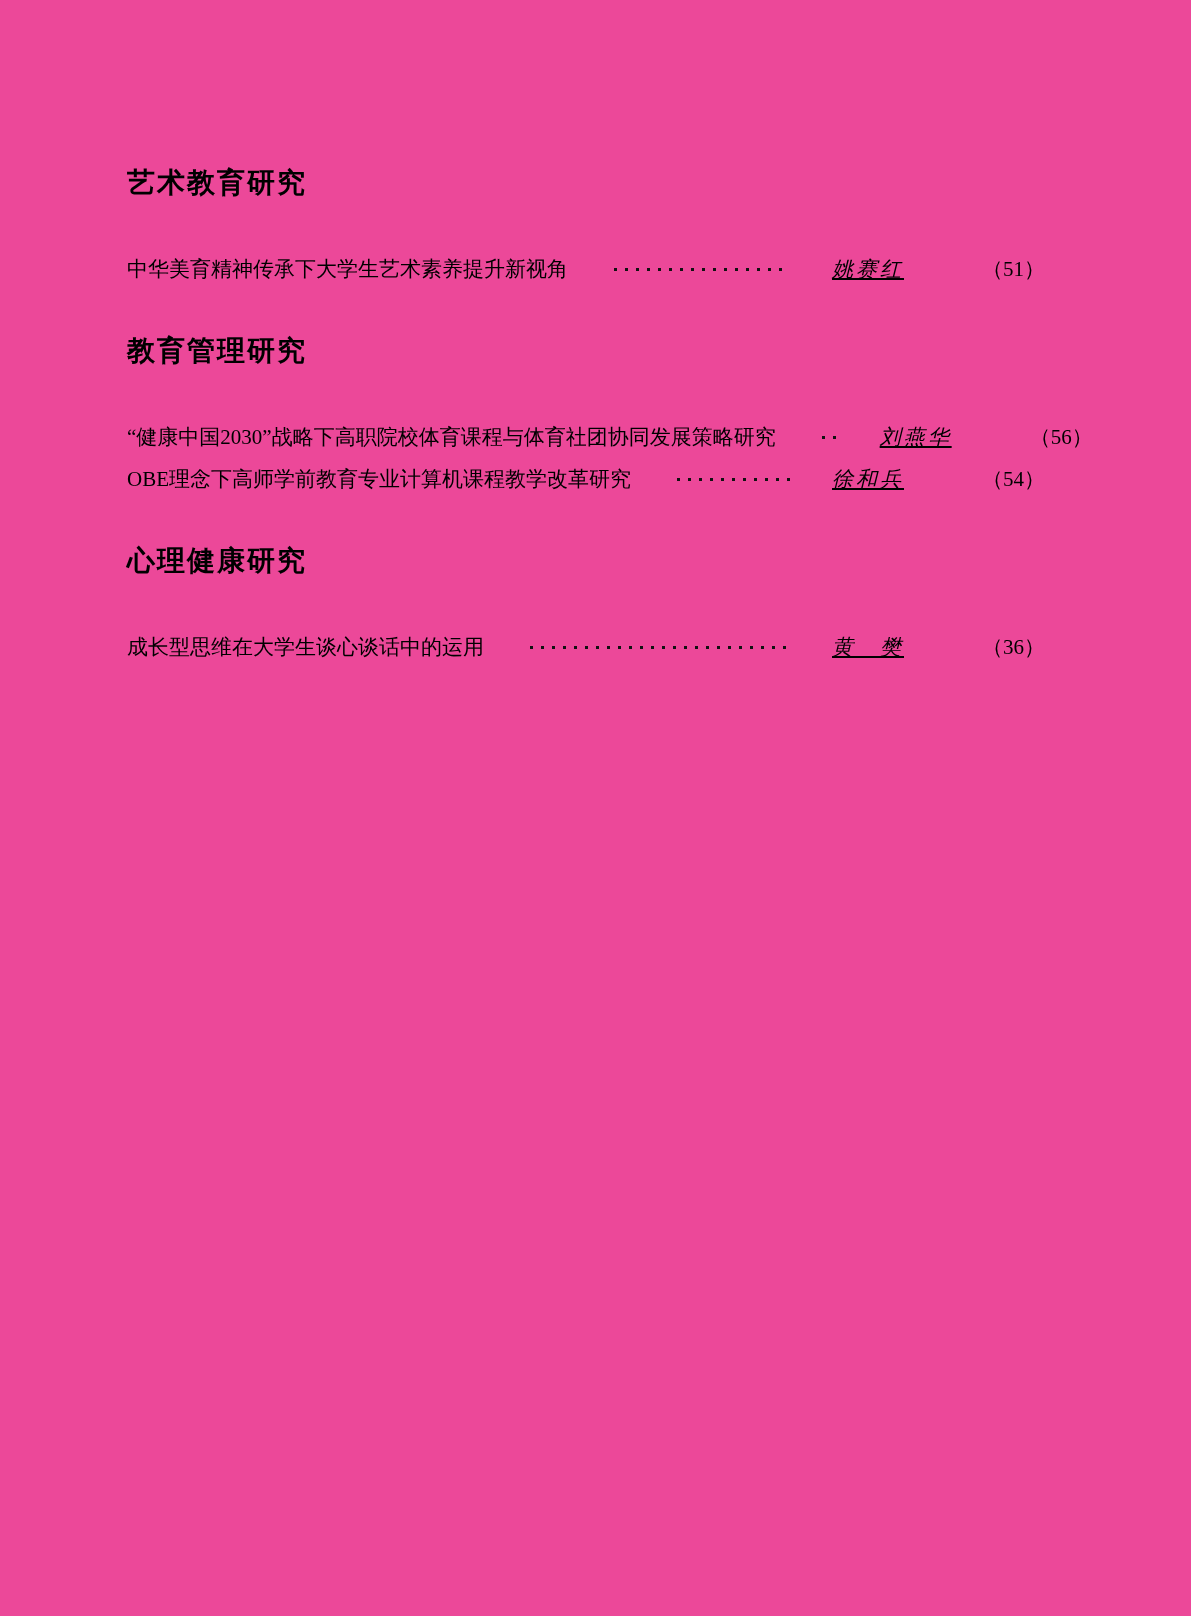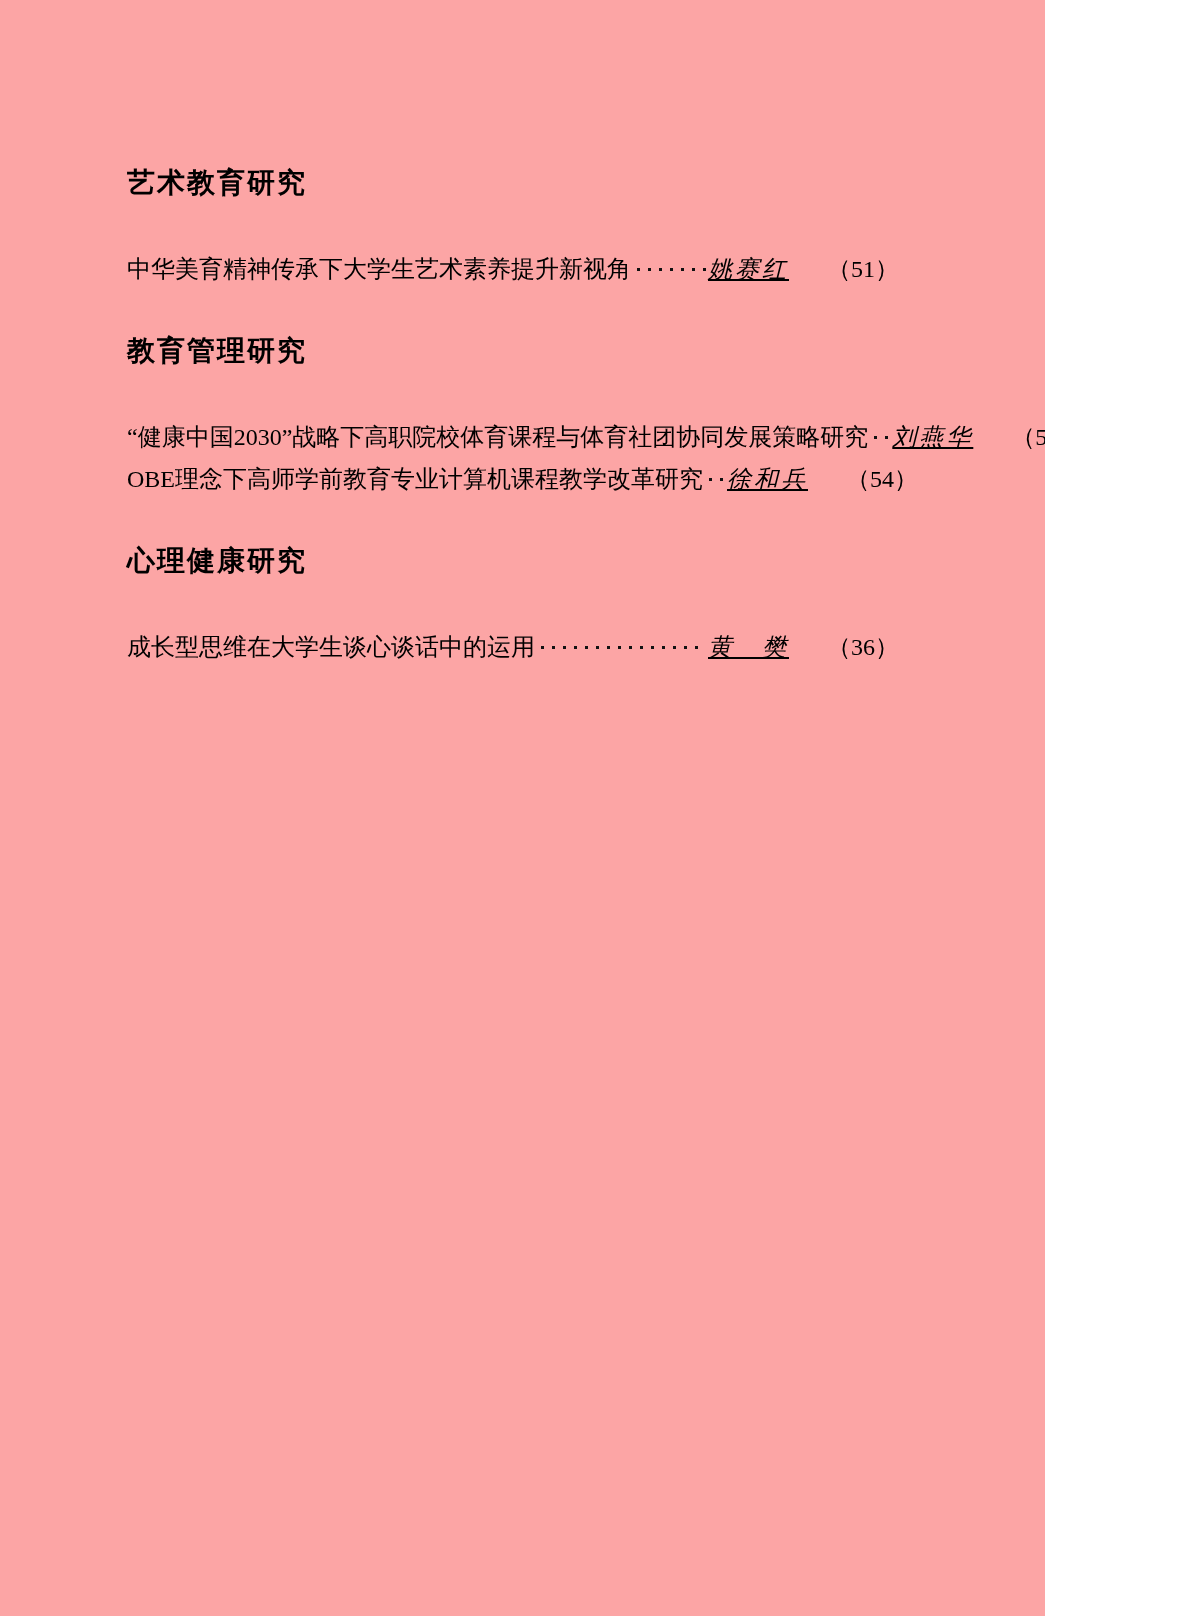--- a/index.html
+++ b/index.html
@@ -1,21 +1,21 @@
 <!DOCTYPE html>
 <html><head>
 <meta charset="utf-8">
 <style>
   * { margin: 0; padding: 0; box-sizing: border-box; }
   html, body { background: #ffffff; }
   .page {
     position: relative;
-    width: 1045px;
+    width: 1191px;
     height: 1616px;
-    background: #fca5a5;
+    background: #ec4899;
     overflow: hidden;
     font-family: "Liberation Serif", "DejaVu Serif", serif;
     color: #000000;
   }
   .content {
     padding: 166px 146px 0 127px;
   }
   .section-heading {
     font-family: "Liberation Sans", "DejaVu Sans", sans-serif;
     font-weight: bold;
@@ -29,24 +29,25 @@
   }
   .section {
     margin-top: 44px;
   }
   .section:first-child {
     margin-top: 0;
   }
   .entry {
     display: flex;
     align-items: center;
-    font-size: 24px;
+    font-size: 21px;
     line-height: 42px;
     height: 42px;
     white-space: nowrap;
+    gap: 40px;
   }
   .entry-title {
     flex: 0 0 auto;
     font-family: "Liberation Serif", "DejaVu Serif", serif;
     color: #000000;
   }
   .dot-leader {
     flex: 1 1 auto;
     align-self: stretch;
     min-width: 20px;

